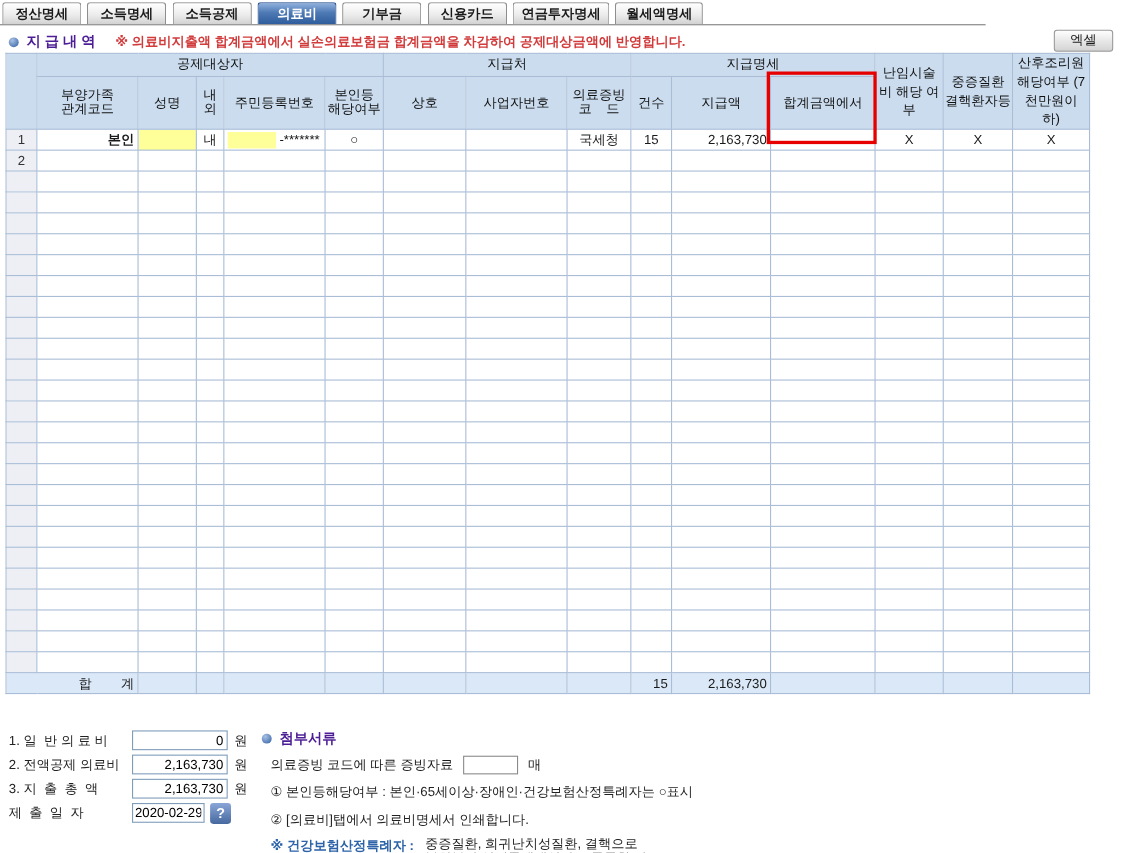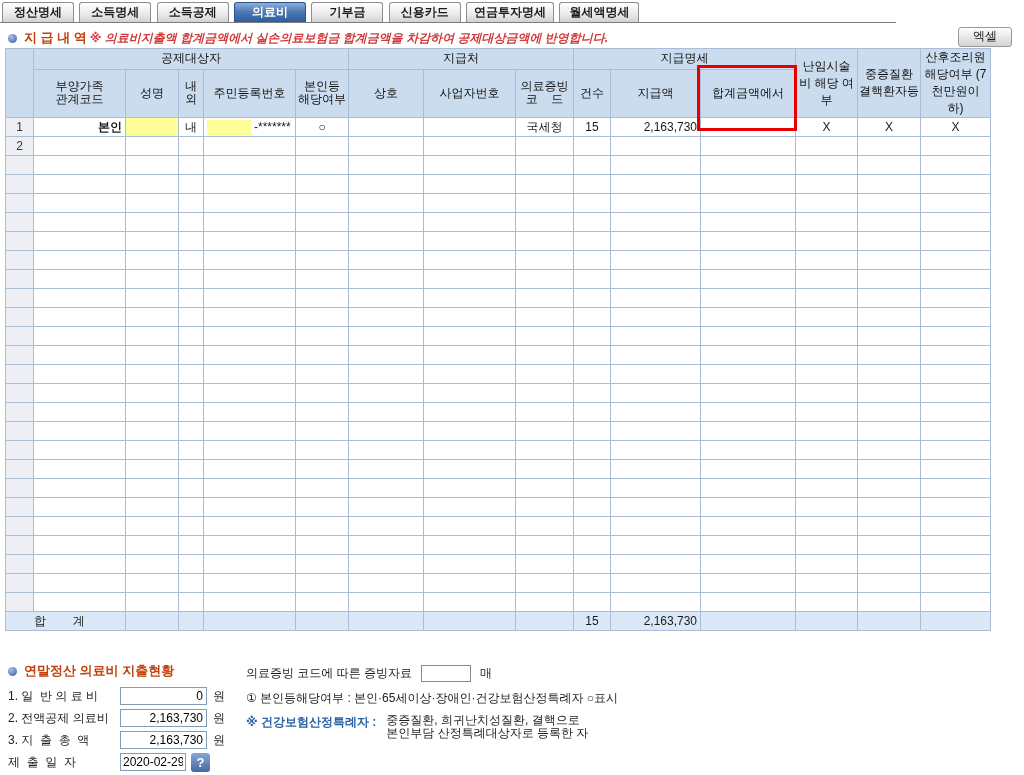--- a/index.html
+++ b/index.html
@@ -14,39 +14,39 @@
   .tab { display:inline-block; height:20px; line-height:19px; text-align:center;
          border:1px solid #8e8e8e; border-bottom:none; border-radius:3px 3px 0 0;
          background:linear-gradient(#ffffff,#ececec 55%,#d2d2d2); margin-right:2px;
          font-weight:bold; font-size:12px; color:#1a1a1a; vertical-align:bottom; box-sizing:border-box; cursor:default; }
   .tab.w1 { width:72px; } .tab.w2 { width:88px; } .tab.w3 { width:80px; }
   .tab.active { background:linear-gradient(#8fb0dd,#4d79b4 45%,#2f5d9c); color:#ffffff; border-color:#2a5290; }
   
   .section-head { position:absolute; left:8px; top:29px; height:16px; white-space:nowrap; }
   .bullet { display:inline-block; width:9px; height:9px; border-radius:50%;
             background:radial-gradient(circle at 35% 30%, #a9c2e6, #2e5da0); margin-right:7px; vertical-align:-1px; }
-  .sec-title { font-weight:bold; color:#c2410c; font-size:13px; }
-  .notice { color:#d23b3b; font-weight:bold; font-size:12px; margin-left:3px;font-style:italic; }
+  .sec-title { font-weight:bold; color:#4c1d95; font-size:13px; }
+  .notice { color:#d23b3b; font-weight:bold; font-size:12px; margin-left:18px; }
   .excel-btn { position:absolute; right:12px; top:27px; width:54px; height:20px;
                background:linear-gradient(#fefefe,#e6e6e6 55%,#d4d4d4); border:1px solid #999;
                border-radius:3px; text-align:center; line-height:16px; font-size:12px; box-sizing:border-box; cursor:pointer;margin-left:43px; }
   
   .table-wrap { position:absolute; left:5px; top:48px; width:985px; }
   table { border-collapse:collapse; table-layout:fixed; width:985px; }
   th, td { border:1px solid #a9bdd6; padding:0 3px; overflow:hidden; box-sizing:border-box; }
   thead th { background:#cbdcee; font-weight:normal; font-size:12px; color:#111; text-align:center; padding:0 1px; }
   tr.group-row th { height:18px; }
   tr.sub-row th { height:42px; white-space:pre-line; line-height:13px; }
   tbody td { height:19px; background:#ffffff; font-size:12px; }
   td.rownum { background:#edeff5; text-align:center; color:#333; }
   .ta-c { text-align:center; } .ta-r { text-align:right; } .ta-l { text-align:right;font-weight:bold; }
   td.yellow { background:#ffff99; }
   .rrn-flex { display:flex; align-items:center; }
   .rrn-yellow { display:inline-block; width:44px; height:15px; background:#ffff99; margin-right:3px; }
-  tr.total-row td { background:#dbe8f8; height:19px; font-size:12px; }
+  tr.total-row td { background:#dbe8f8; height:19px; font-size:12px;text-align:right; }
   td.total-label { padding-left:28px; white-space:pre; }
   .red-box { position:absolute; left:692px; top:17px; width:100px; height:66px;
              border:3px solid #e60000; box-sizing:border-box; pointer-events:none; }
   
   .summary { position:absolute; left:8px; top:662px; width:270px; }
   .sum-title { height:18px; margin-bottom:5px; white-space:nowrap; }
   .sum-row { display:flex; align-items:center; height:22px; }
   .sum-label { width:112px; font-size:12px; color:#222; white-space:pre; }
   .sum-input { width:87px; height:18px; border:1px solid #7f9db9; text-align:right; padding:0 3px;
                font-size:12px; box-sizing:border-box; font-family:"Liberation Sans","DejaVu Sans",sans-serif; background:#fff; }
@@ -627,23 +627,20 @@
         <td></td>
         <td></td>
         <td></td>
       </tr>
     </tbody>
   </table>
   <div class="red-box"></div>
 </div>
 
 <div class="summary">
-  <div class="sum-title">
-    <span class="bullet"></span><span class="sec-title">연말정산 의료비 지출현황</span>
-  </div>
   <div class="sum-row">
     <span class="sum-label">1. 일&nbsp;&nbsp;반&nbsp;의&nbsp;료&nbsp;비</span>
     <input class="sum-input" readonly="" value="0" style="">
     <span class="unit">원</span>
   </div>
   <div class="sum-row">
     <span class="sum-label">2. 전액공제 의료비</span>
     <input class="sum-input" readonly="" value="2,163,730" style="">
     <span class="unit">원</span>
   </div>
@@ -653,26 +650,30 @@
     <span class="unit">원</span>
   </div>
   <div class="sum-row">
     <span class="sum-label">제&nbsp;&nbsp;출&nbsp;&nbsp;일&nbsp;&nbsp;자</span>
     <input class="date-input" readonly="" value="2020-02-29" style="">
     <span class="help-btn">?</span>
   </div>
 </div>
 
 <div class="attach">
+  <div class="attach-title">
+    <span class="bullet"></span><span class="sec-title">첨부서류</span>
+  </div>
   <div class="attach-line1">
     <span>의료증빙 코드에 따른 증빙자료</span>
     <input class="attach-input" value="" style="">
     <span>매</span>
   </div>
-  <div class="note">① 본인등해당여부 : 본인·65세이상·장애인·건강보험산정특례자 ○표시</div>
+  <div class="note">① 본인등해당여부 : 본인·65세이상·장애인·건강보험산정특례자는 ○표시</div>
+  <div class="note">② [의료비]탭에서 의료비명세서 인쇄합니다.</div>
   <div class="special">
     <span class="special-label">※ 건강보험산정특례자 :</span>
     <span class="special-desc">
       <span>중증질환, 희귀난치성질환, 결핵으로</span><br>
       <span>본인부담 산정특례대상자로 등록한 자</span>
     </span>
   </div>
 </div>
 
 </body></html>

